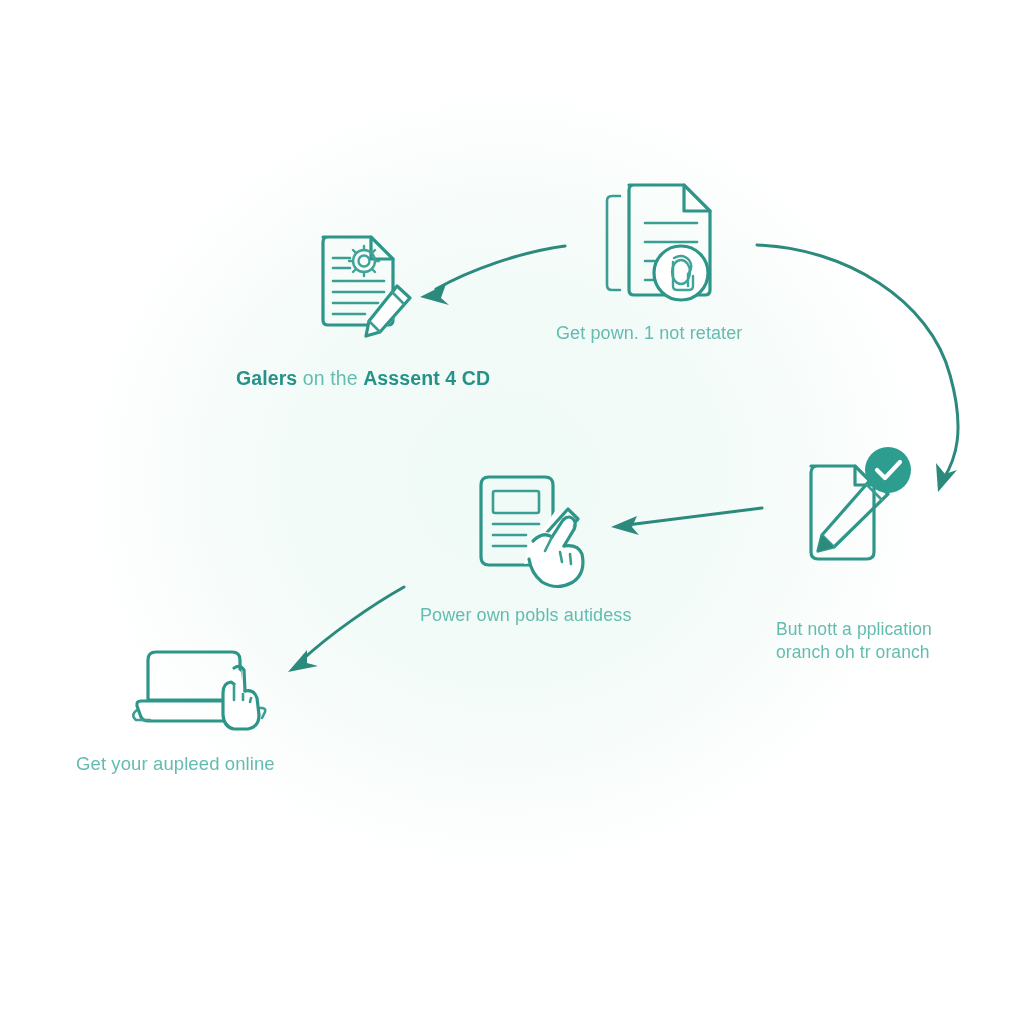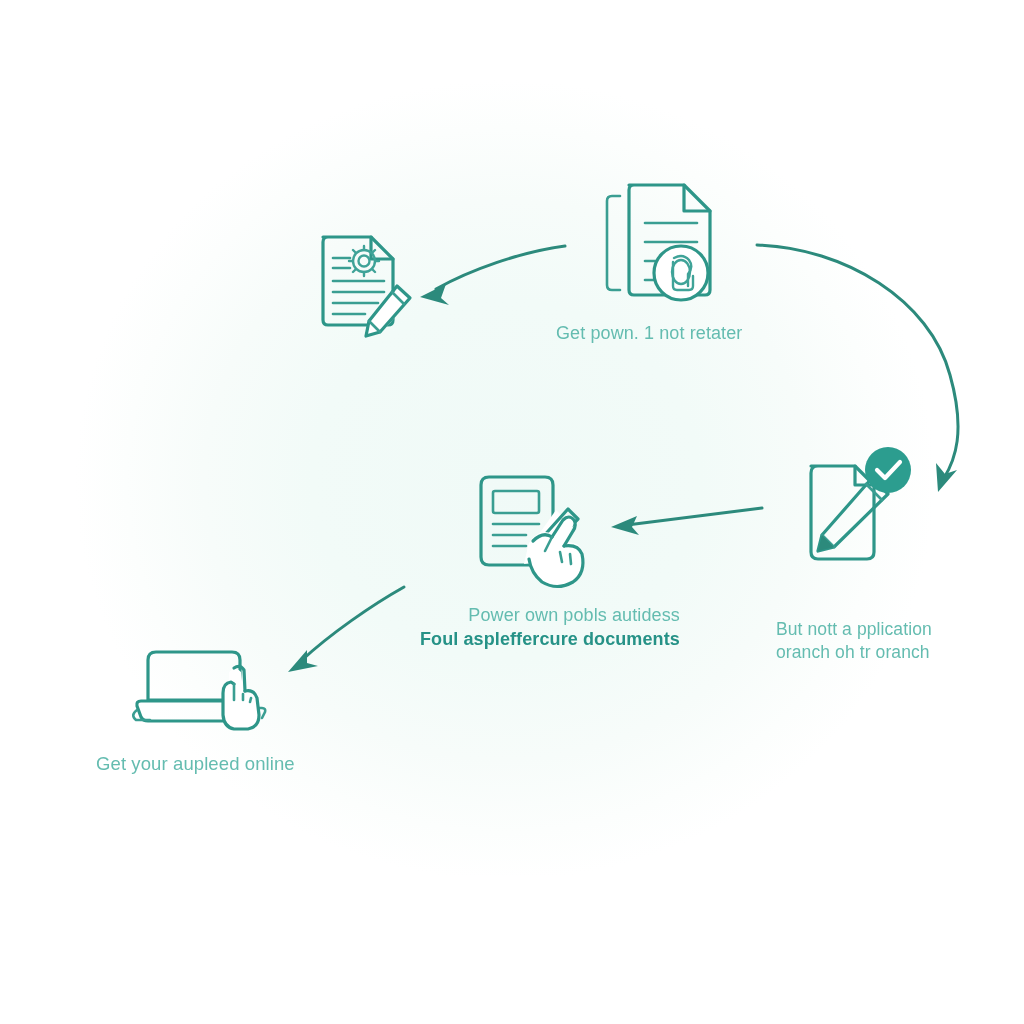--- a/index.html
+++ b/index.html
@@ -56,21 +56,21 @@
     width: 210px;
     text-align: left;
     margin-top: 36px;
   }
   #cap-sign {
     left: 420px; top: 604px;
     font-size: 18px;
     text-align: right;
   }
   #cap-laptop {
-    left: 96px; top: 752px;
+    left: 76px; top: 752px;
     font-size: 18.5px;
   }
   .cap-line { display: block; }
 </style>
 </head>
 <body>
 
 <div id="canvas">
 
   <svg class="diagram-svg" viewBox="0 0 1024 1024">
@@ -200,28 +200,30 @@
       <path class="ln2" d="M 234 684 L 234 700"></path>
       <path class="ln2" d="M 243 700 L 243 694"></path>
       <path class="ln2" d="M 250 702 L 251 698"></path>
     </g>
   </svg>
 
   <div class="caption" id="cap-stack">
     <span class="cap-line cap-light">Get pown. 1 not retater</span>
   </div>
 
+  <div class="caption" id="cap-seal">
+    <span class="cap-bold">Galers</span><span class="cap-light"> on the </span><span class="cap-bold">Asssent 4 CD</span>
+  </div>
 
   <div class="caption" id="cap-check">
     <span class="cap-line cap-light">But nott a pplication</span>
     <span class="cap-line cap-light">oranch oh tr oranch</span>
   </div>
 
   <div class="caption" id="cap-sign">
     <span class="cap-line cap-light">Power own pobls autidess</span>
-    <span class="cap-line cap-bold">Foul aspleffercure documents</span>
   </div>
 
   <div class="caption" id="cap-laptop">
     <span class="cap-line cap-light">Get your aupleed online</span>
   </div>
 
 </div>
 
 </body></html>

